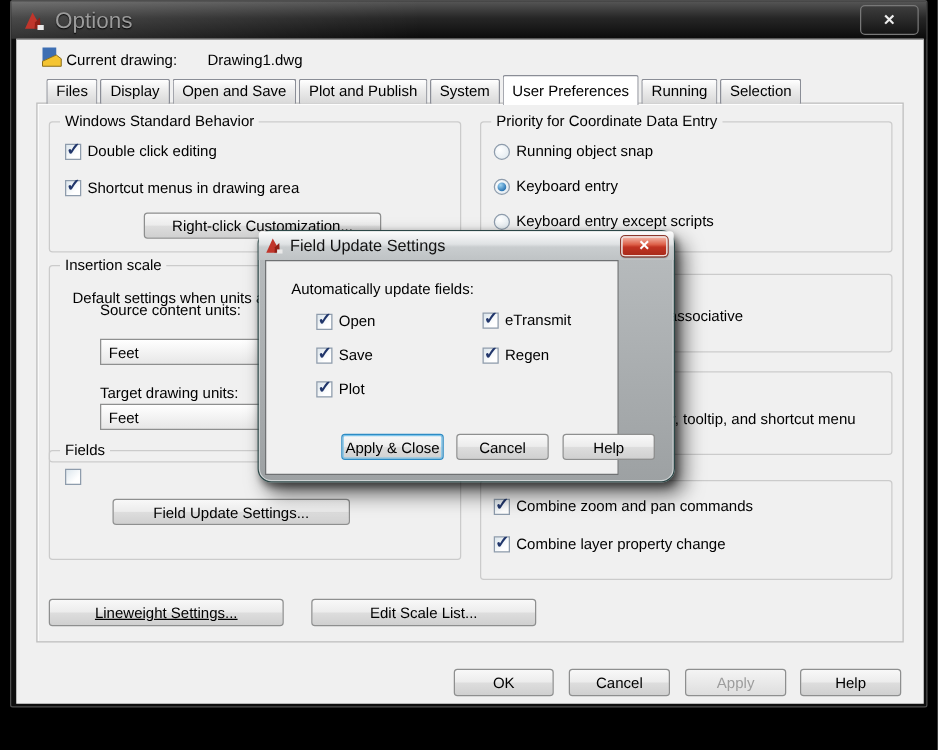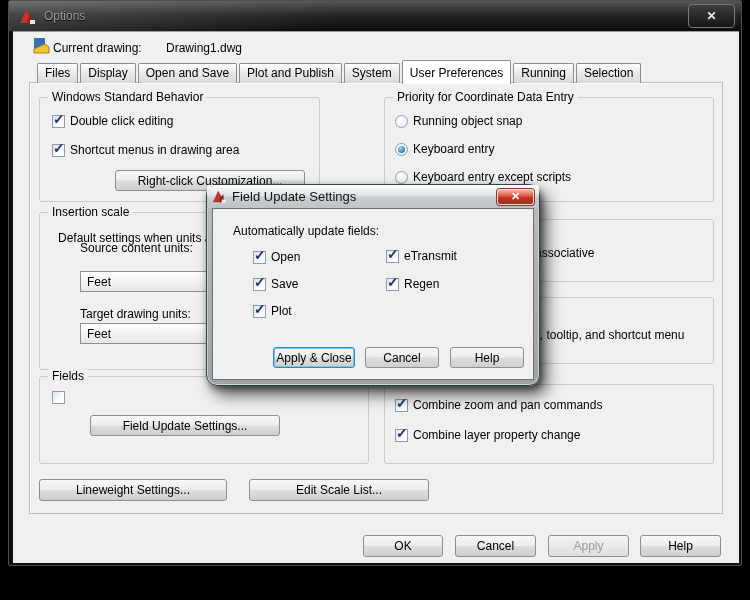--- a/index.html
+++ b/index.html
@@ -8,21 +8,21 @@
          position:relative; overflow:hidden; }
   #canvas { position:absolute; inset:0; background:#000; }
 
   
   .win { position:absolute; left:8px; top:0; width:734px; height:566px;
          background:#0e0e0e; border:1px solid #4e4e4e; border-radius:2px; }
   .titlebar { position:absolute; left:0; top:0; width:100%; height:30px;
       background:linear-gradient(90deg, rgba(255,255,255,.16), rgba(255,255,255,0) 45%),
                  linear-gradient(#565656, #262626 45%, #0b0b0b);
       display:flex; align-items:center; }
-  .title-text { color:#9b9b9b; font-size:12px; margin-left:8px; text-shadow:0 1px 1px #000; }
+  .title-text { color:#9b9b9b; font-size:18px; margin-left:8px; text-shadow:0 1px 1px #000; }
   .win-close { position:absolute; right:6px; top:3px; width:47px; height:24px;
       background:linear-gradient(#3d3d3d,#151515); border:1px solid #787878; border-radius:4px;
       color:#efefef; font-weight:bold; font-size:12px; display:flex; align-items:center; justify-content:center;
       cursor:pointer; }
   .client { position:absolute; left:4px; top:30px; width:726px; height:532px;
       background:#f0f0f0; border-top:1px solid #9a9a9a; }
 
   
   .acad-icon { width:17px; height:15px; display:inline-block; margin-left:10px; }
   .dwg-icon  { position:absolute; left:20px; top:5px; width:17px; height:17px; }
@@ -69,21 +69,21 @@
       background:linear-gradient(#b9bdbf,#9da1a3); border:1px solid #2c4747; border-radius:11px;
       box-shadow: inset 0 0 0 1px #cfd3d4, 7px 9px 16px rgba(0,0,0,.6), 2px 3px 6px rgba(0,0,0,.45); }
   .modal-title { height:23px; display:flex; align-items:center; gap:5px; padding:0 5px;
       background:linear-gradient(#fdfdfd,#dfe2e4 45%,#c9cdcf 55%,#bfc3c5); border-radius:3px 3px 0 0; }
   .modal-title-text { font-size:13px; color:#111; }
   .modal-x { margin-left:auto; width:37px; height:16px; border:1px solid #f0dcd8; border-radius:3px;
       background:linear-gradient(#f2b2a2 0%, #dd6049 40%, #c03322 55%, #a92b1b);
       box-shadow: 0 0 0 1px #8c372b, 0 1px 1px rgba(0,0,0,.35);
       color:#fff; font-size:11px; font-weight:bold; display:flex; align-items:center; justify-content:center;
       cursor:pointer; }
-  .modal-body { position:absolute; left:5px; top:23px; width:322px; height:172px;
+  .modal-body { position:absolute; left:5px; top:23px; width:283px; height:172px;
       background:#f0f0f0; border:1px solid #6f7173; }
 </style>
 </head>
 <body>
 
 <div id="canvas">
 
   <div class="win">
 
     <div class="titlebar">
@@ -113,21 +113,21 @@
         <div class="tab">Open and Save</div>
         <div class="tab">Plot and Publish</div>
         <div class="tab">System</div>
         <div class="tab active">User Preferences</div>
         <div class="tab">Running</div>
         <div class="tab">Selection</div>
       </div>
 
       <div class="page"></div>
 
-      <div class="group" style="left:26px; top:65px; width:281px; height:105px;">
+      <div class="group" style="left:26px; top:65px; width:330px; height:105px;">
         <span class="gtitle">Windows Standard Behavior</span>
         <div class="cb" style="left:12px; top:16px;">
           <span class="cbbox">
               <span class="cbmark">✓</span>
             </span>
           <span>Double click editing</span>
         </div>
         <div class="cb" style="left:12px; top:45px;">
           <span class="cbbox">
               <span class="cbmark">✓</span>
@@ -181,21 +181,21 @@
 
       <div class="group" style="left:371px; top:265px; width:330px; height:67px;">
         <div class="cb" style="left:10px; top:30px;">
           <span class="cbbox">
               <span class="cbmark">✓</span>
             </span>
           <span>Display hyperlink cursor, tooltip, and shortcut menu</span>
         </div>
       </div>
 
-      <div class="group" style="left:26px; top:344px; width:330px; height:88px;">
+      <div class="group" style="left:26px; top:328px; width:330px; height:88px;">
         <span class="gtitle">Fields</span>
         <div class="cb" style="left:12px; top:14px;">
           <span class="cbbox"></span>
         </div>
         <div class="btn" style="left:50px; top:38px; width:190px; height:21px;">
           <span>Field Update Settings...</span>
         </div>
       </div>
 
       <div class="group" style="left:371px; top:352px; width:330px; height:80px;">
@@ -206,21 +206,21 @@
           <span>Combine zoom and pan commands</span>
         </div>
         <div class="cb" style="left:10px; top:43px;">
           <span class="cbbox">
               <span class="cbmark">✓</span>
             </span>
           <span>Combine layer property change</span>
         </div>
       </div>
 
-      <div class="btn" style="left:26px; top:447px; width:188px; height:22px;">
+      <div class="btn" style="left:26px; top:447px; width:188px; height:22px;text-decoration:underline;">
         <span>Lineweight Settings...</span>
       </div>
       <div class="btn" style="left:236px; top:447px; width:180px; height:22px;">
         <span>Edit Scale List...</span>
       </div>
 
       <div class="btn" style="left:350px; top:503px; width:80px; height:22px;">
         <span>OK</span>
       </div>
       <div class="btn" style="left:442px; top:503px; width:81px; height:22px;">

